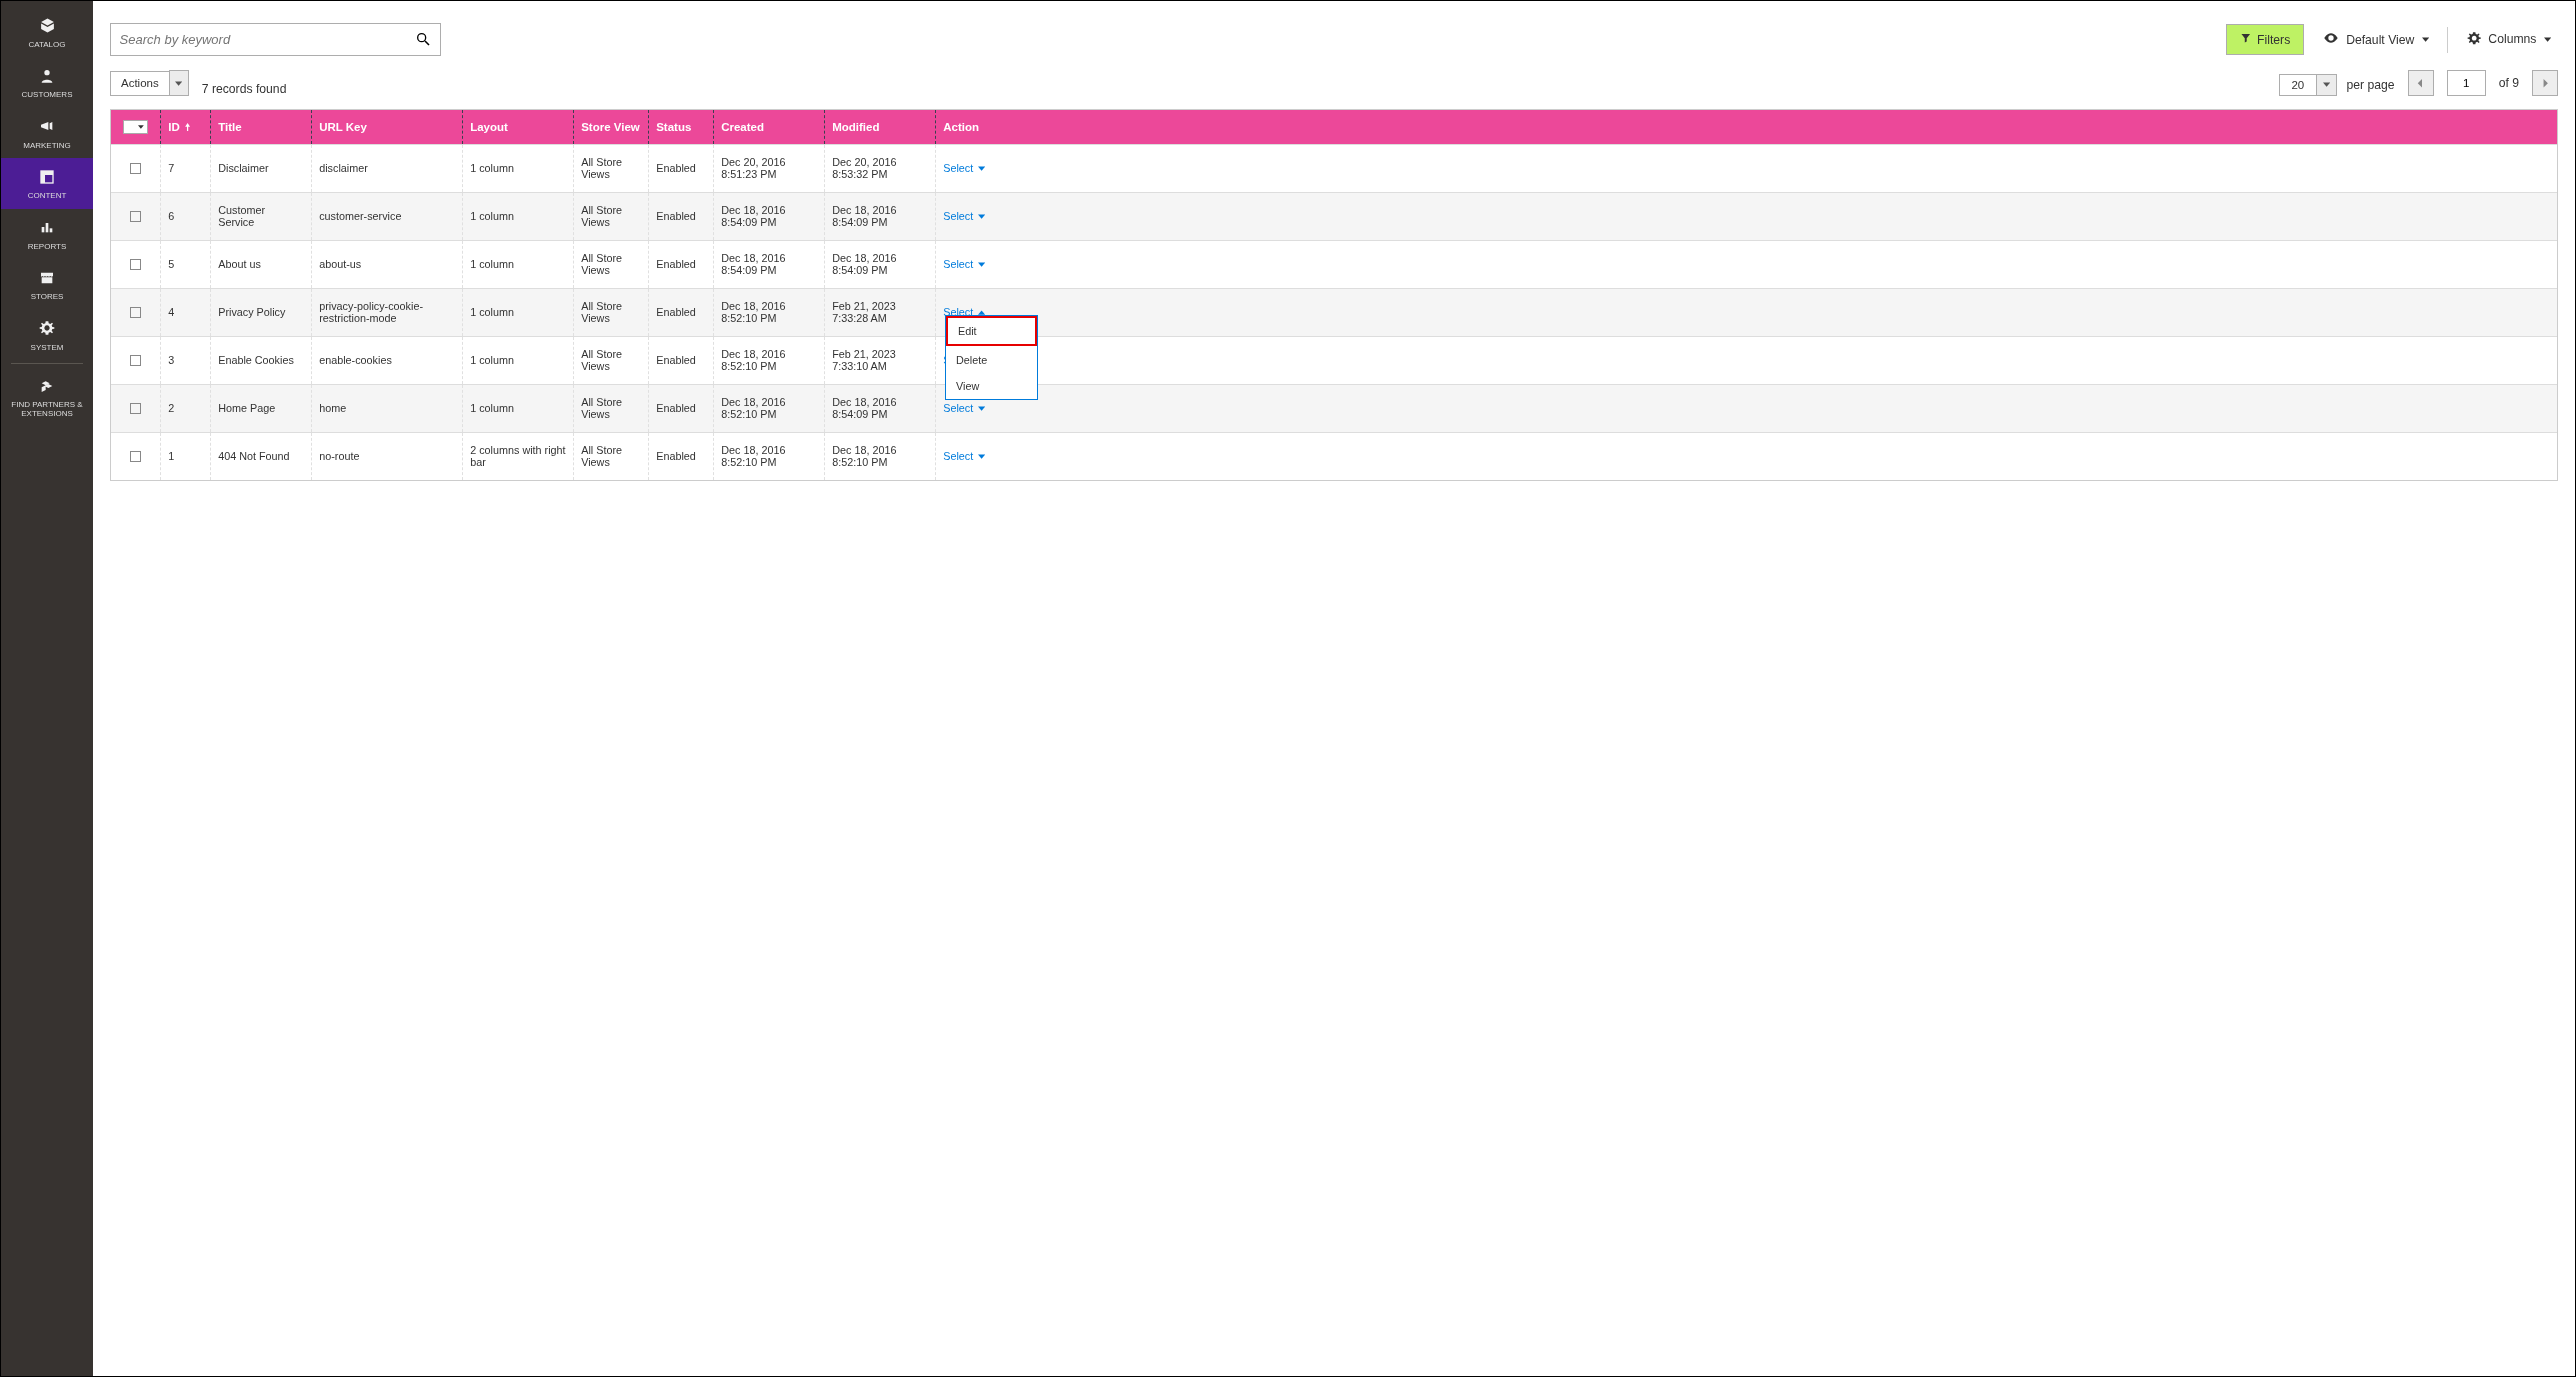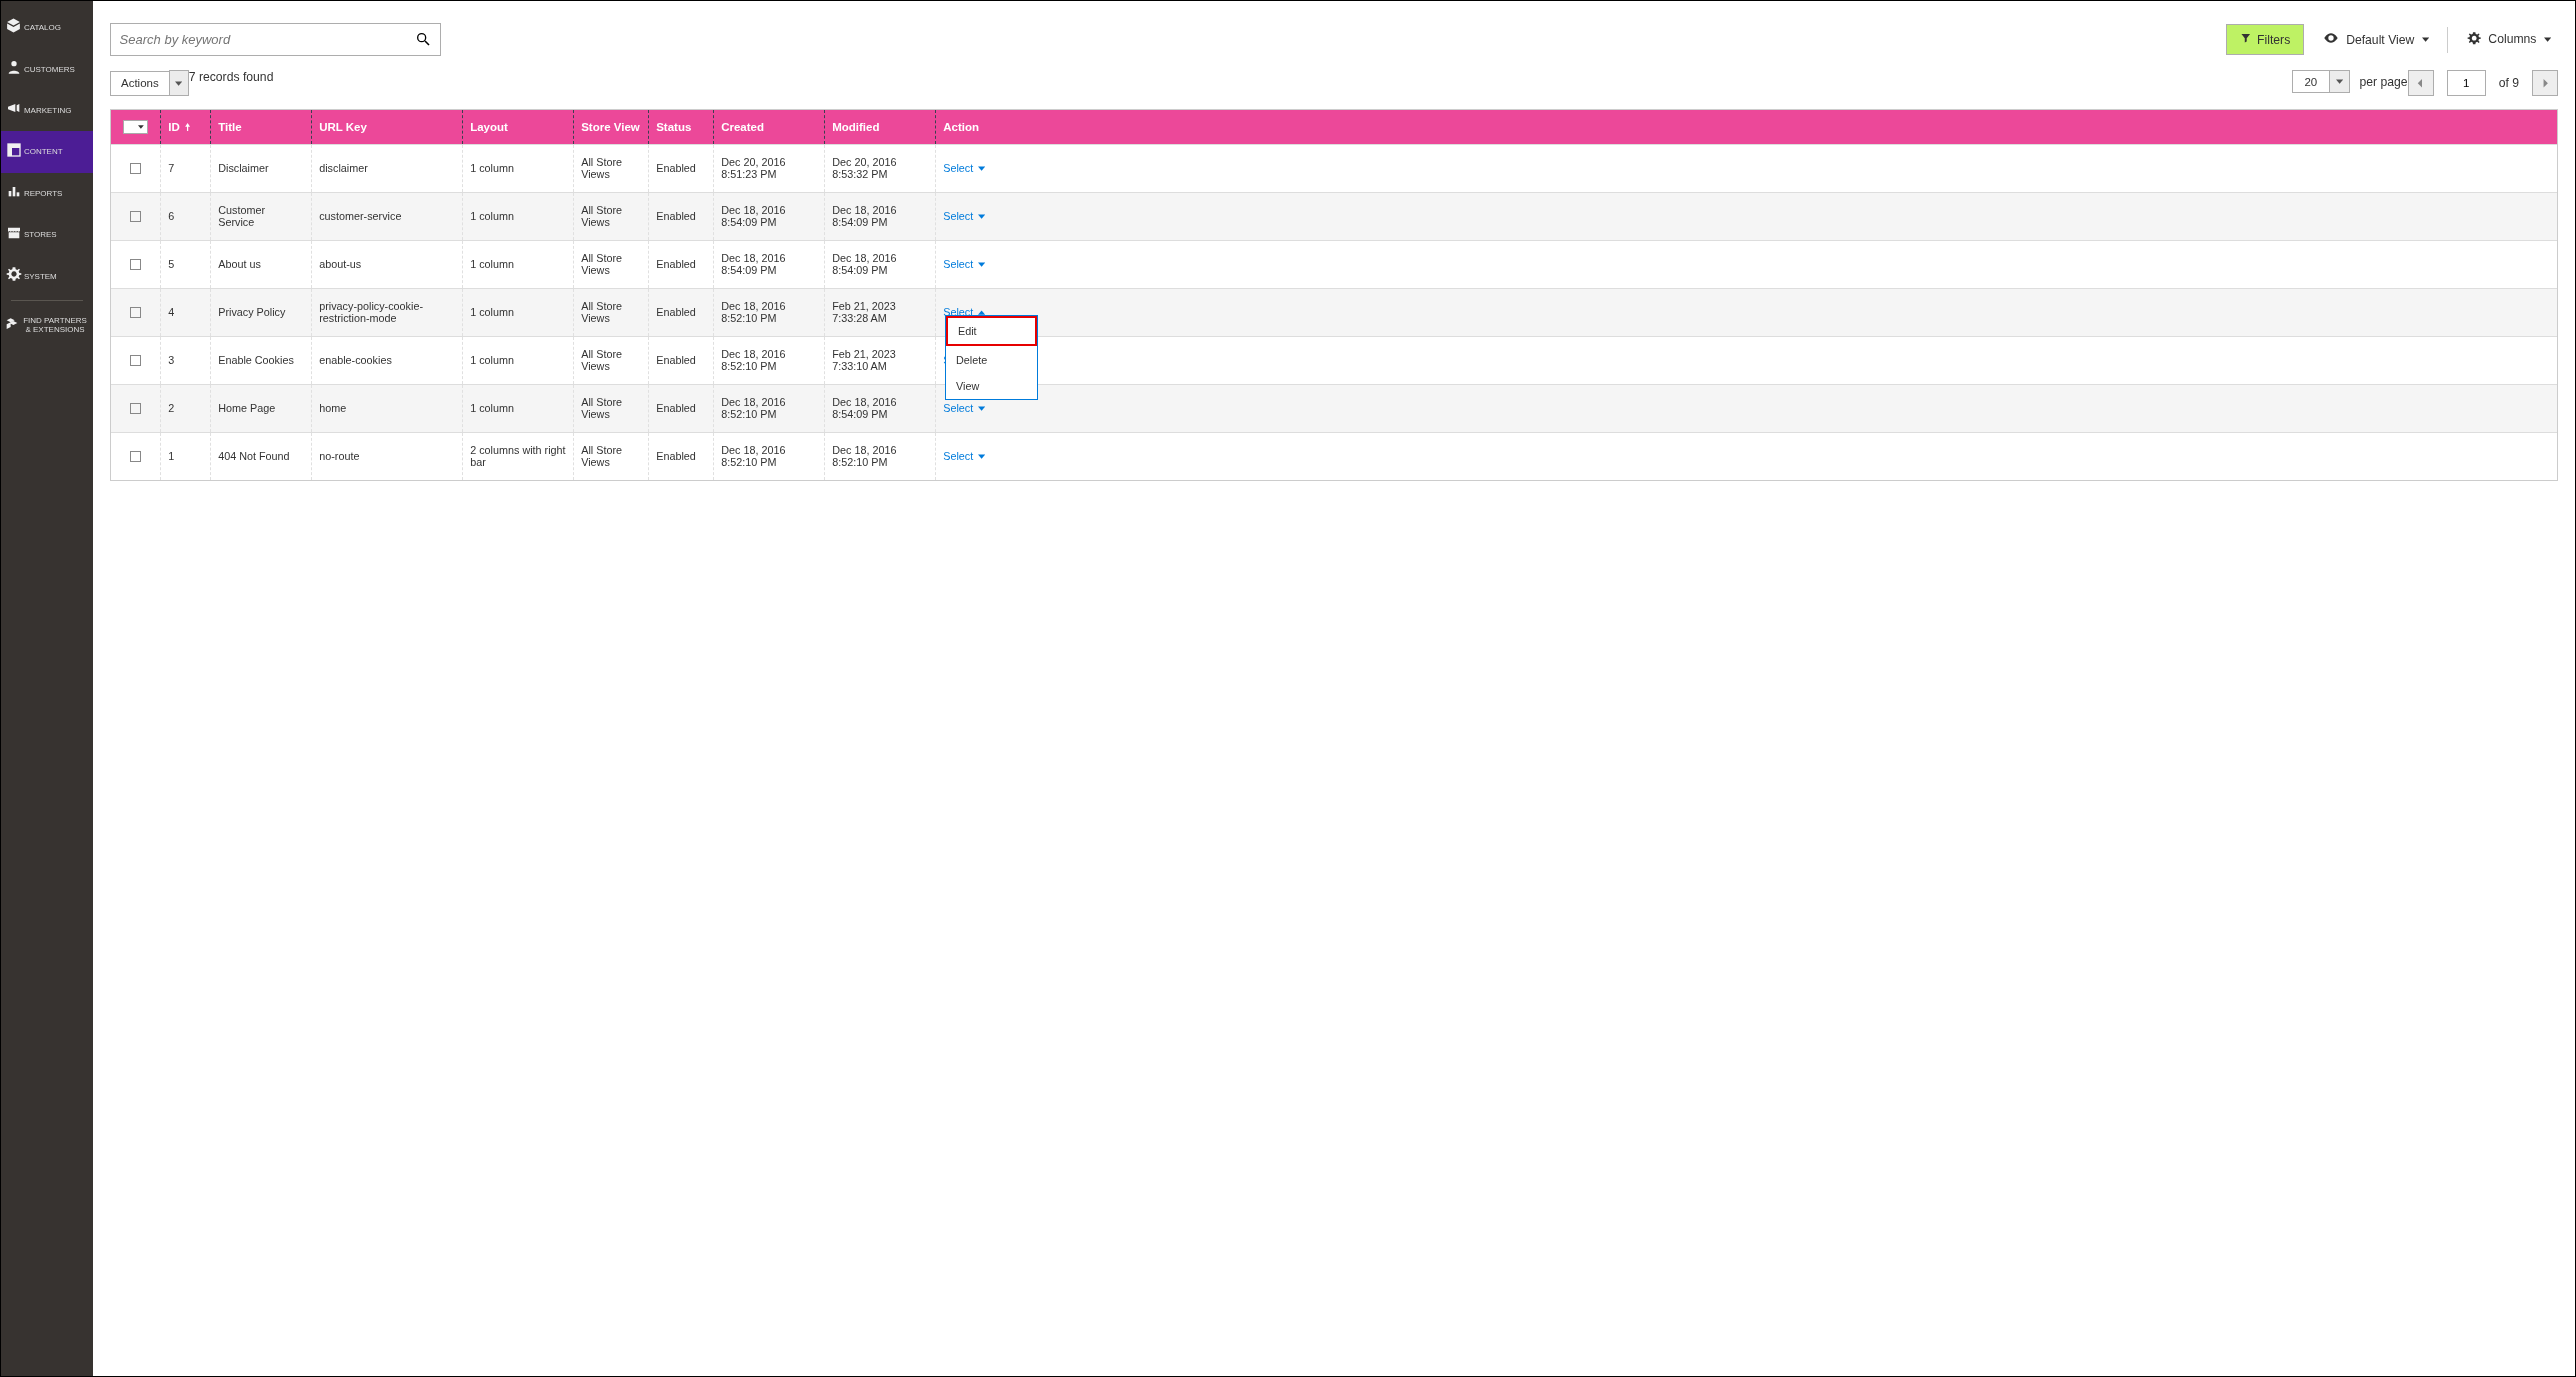--- a/index.html
+++ b/index.html
@@ -1,35 +1,35 @@
 <!DOCTYPE html>
 <html style="font-size:11.5px"><head>
 <meta charset="utf-8">
 <style>
 * { box-sizing: border-box; margin: 0; padding: 0; }
 body { font-family: Arial, Helvetica, sans-serif; font-size: 10px; color: #333; background: #fff; }
 .app { display: flex; height: 100vh; border: 0.7px solid #000; }
 .sidebar { width: 92px; background: #373330; color: #fff; display: flex; flex-direction: column; padding-top: 5.8px; }
-.sidebar-item { display: flex; flex-direction: row; align-items: center; padding: 8.6px 2.9px; text-align: center; font-size: 8px; color: #ddd; cursor: pointer; }
+.sidebar-item { display: flex; flex-direction: column; align-items: center; padding: 8.6px 2.9px; text-align: center; font-size: 8px; color: #ddd; cursor: pointer; }
 .sidebar-item.active { background: #4c1d95; }
 .sidebar-item .icon { width: 20px; height: 20px; margin-bottom: 4.3px; display: flex; align-items: center; justify-content: center; }
 .sidebar-item .icon svg { fill: #f0f0f0; }
 .sidebar-divider { border-top: 0.7px solid #5a5650; margin: 2.9px 10px; }
 .main { flex: 1; display: flex; flex-direction: column; padding: 22px 17px; overflow: auto; position: relative; }
 .top-row { display: flex; align-items: center; gap: 11.5px; margin-bottom: 14.4px; }
 .search-wrap { display: flex; align-items: center; border: 0.7px solid #adadad; padding: 0 8.6px; height: 33px; width: 331px; }
 .search-wrap input { border: none; outline: none; font-size: 13px; font-style: italic; color: #999; flex: 1; }
 .search-wrap .icon svg { fill: #333; }
 .top-row .spacer { flex: 1; }
 .btn-filters { display: inline-flex; align-items: center; gap: 5.8px; padding: 7.2px 13px; border: 0.7px solid #adadad; background: #bef264; font-size: 12.2px; cursor: pointer; }
 .btn-filters .icon svg { fill: #333; }
 .top-control { display: inline-flex; align-items: center; gap: 7.2px; font-size: 12.2px; cursor: pointer; padding: 0 7.2px; }
 .top-control .icon svg { fill: #333; }
 .vsep { width: 0.7px; height: 26px; background: #ccc; }
-.second-row { display: flex; align-items: flex-start; margin-bottom: 13px; }
+.second-row { display: flex; align-items: flex-end; gap: 13px; margin-bottom: 13px; }
 .actions-select { display: flex; align-items: center; }
 .actions-select .label { border: 0.7px solid #adadad; border-right: none; padding: 5.8px 10px; font-size: 11.5px; }
 .actions-select .trigger { border: 0.7px solid #adadad; background: #ececec; width: 20px; height: 26px; display: flex; align-items: center; justify-content: center; cursor: pointer; }
 .records-found { font-size: 12.2px; }
 .per-page { display: flex; align-items: center; gap: 10px; }
 .per-page .value { border: 0.7px solid #adadad; padding: 4.3px 11.5px; font-size: 11.5px; }
 .per-page .trigger { border: 0.7px solid #adadad; border-left: none; background: #ececec; padding: 4.3px 5.8px; cursor: pointer; }
 .per-page-text { font-size: 12.2px; }
 .pager { display: flex; align-items: center; gap: 13px; }
 .pager .pbtn { width: 26px; height: 26px; border: 0.7px solid #adadad; background: #eee; display: flex; align-items: center; justify-content: center; cursor: pointer; }

